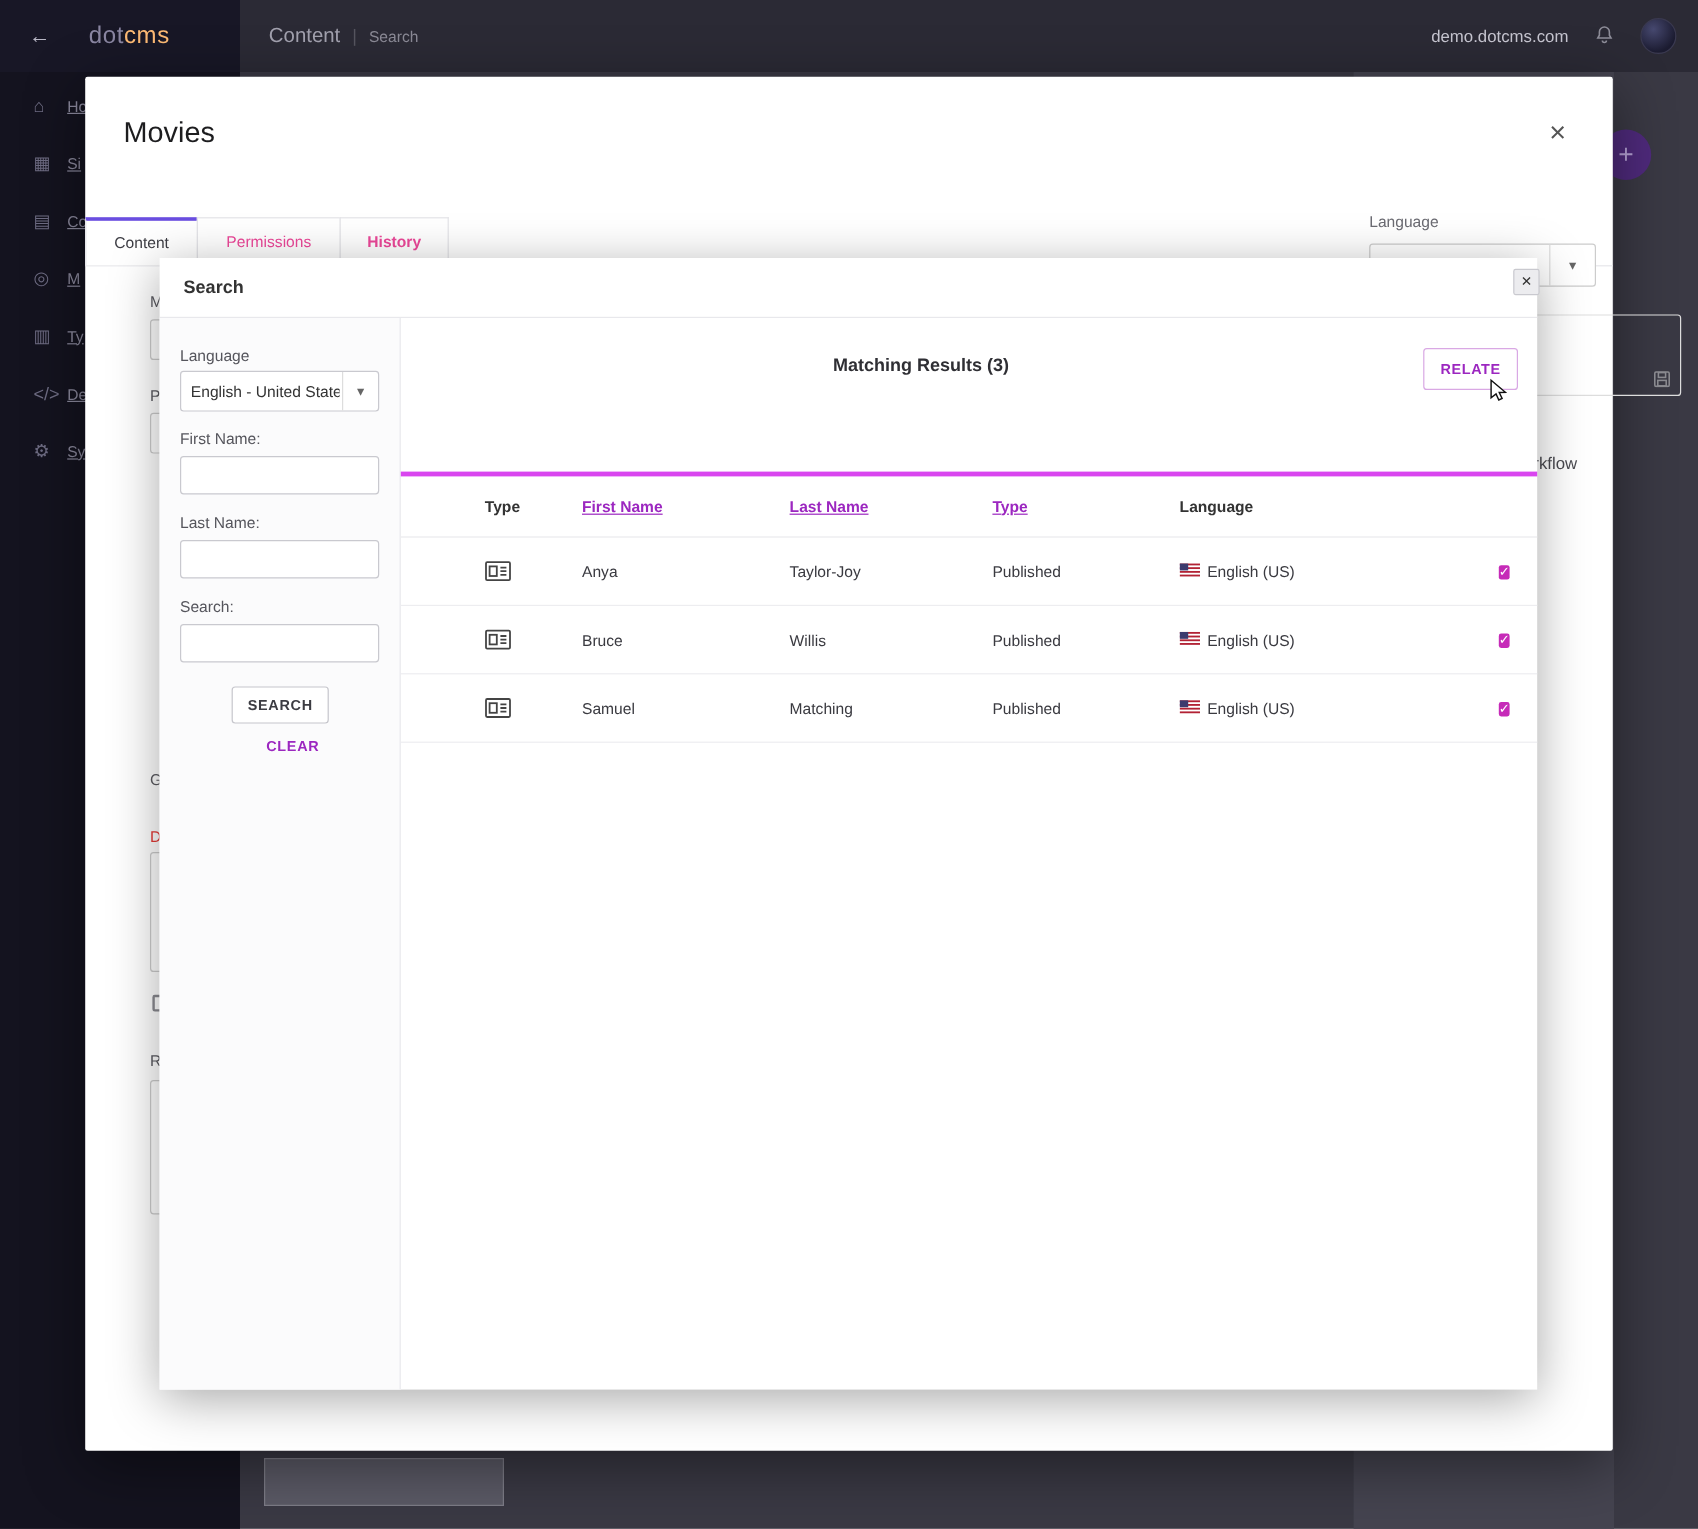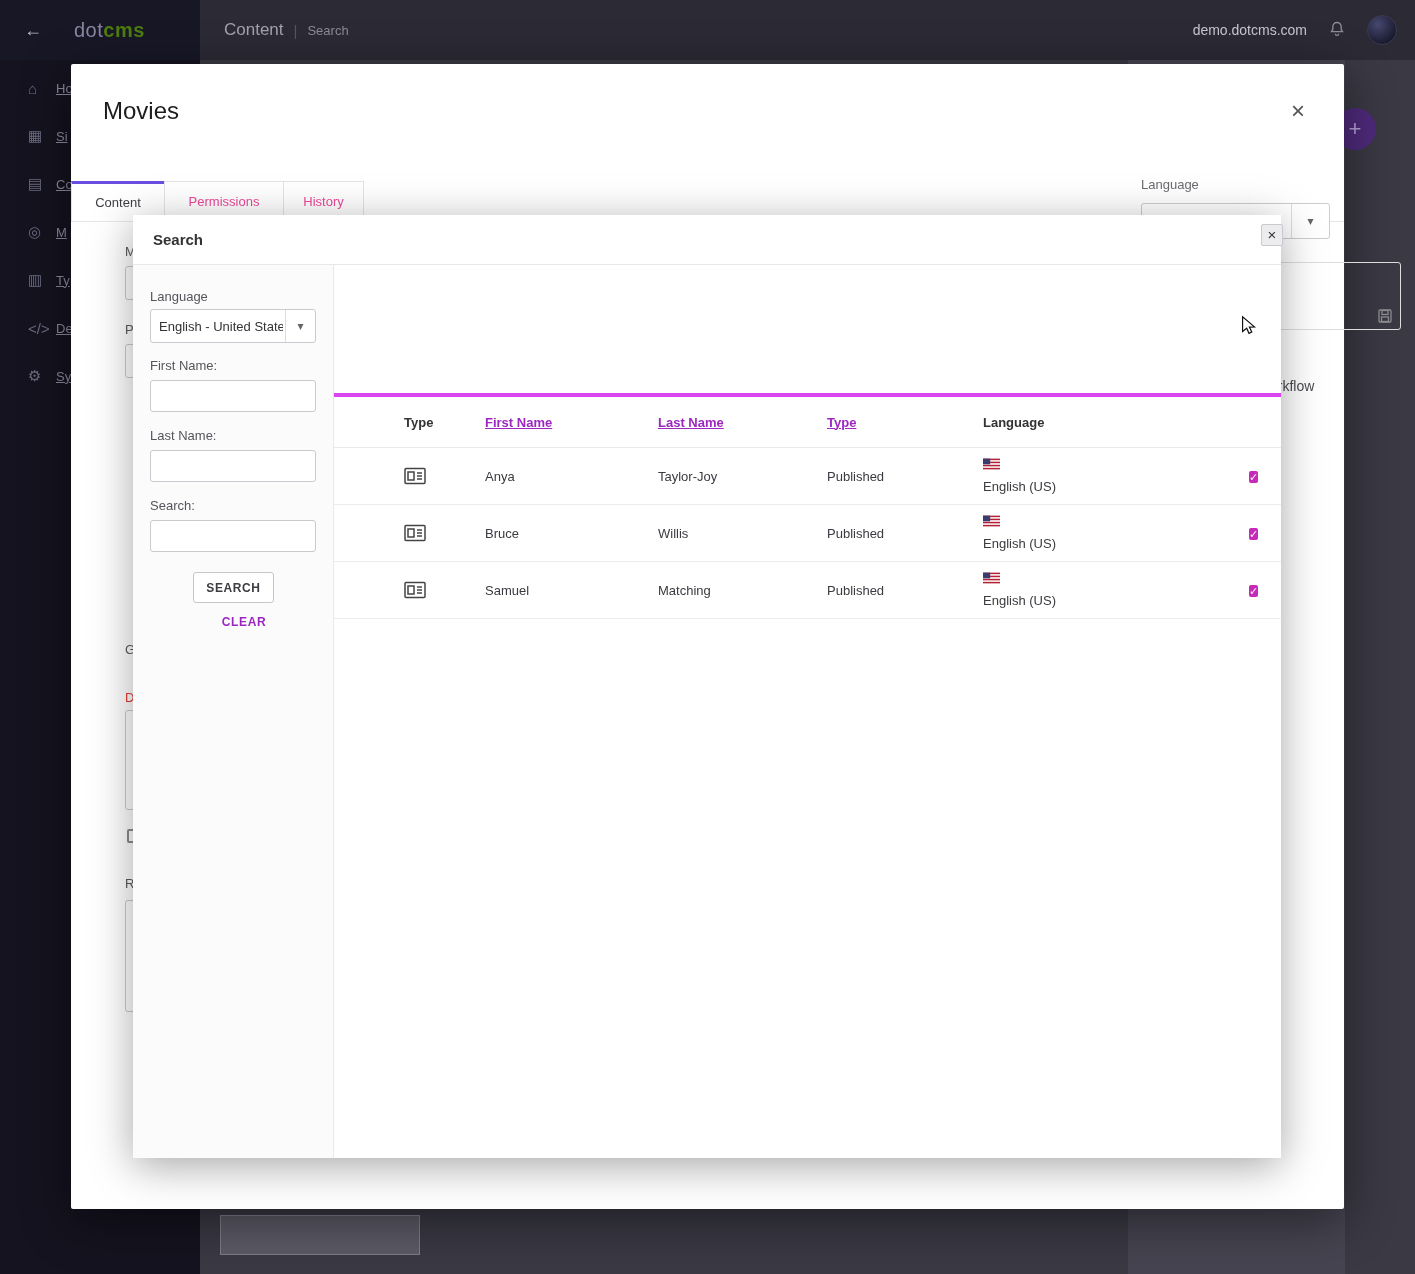--- a/index.html
+++ b/index.html
@@ -8,21 +8,21 @@
     position:relative; overflow:hidden;
     font-family:"Liberation Sans","DejaVu Sans",sans-serif;
     background:#3a3944;
   }
   
   .sidebar { position:absolute; left:0; top:0; width:200px; height:1274px; background:#14131f; z-index:2; }
   .sb-head { height:60px; display:flex; align-items:center; padding-left:24px; background:#181726; }
   .back { color:#b9b8c6; font-size:18px; margin-right:32px; cursor:pointer; }
   .logo { font-size:20px; letter-spacing:.5px; white-space:nowrap; }
   .logo .p1 { color:#8a86a2; font-weight:400; }
-  .logo .p2 { color:#4d7c0f; font-weight:700; }
+  .logo .p2 { color:#fdba74; font-weight:400; }
   .sb-nav { padding-top:4px; }
   .sb-item { height:48px; display:flex; align-items:center; padding-left:28px; color:#8c8a9e; cursor:pointer; }
   .sb-item .glyph { width:28px; font-size:15px; color:#6f6d84; }
   .sb-item .lbl { font-size:13px; white-space:nowrap;text-decoration:underline; }
 
   .topbar { position:absolute; left:200px; top:0; width:1215px; height:60px; background:#2b2a35; z-index:2; display:flex; align-items:center; }
   .crumb { margin-left:24px; font-size:17px; color:#a2a1ae; }
   .crumb-div { margin:0 10px; color:#56555f; font-size:15px; }
   .crumb-sub { font-size:13px; color:#8b8a96; }
   .tb-right { margin-left:auto; display:flex; align-items:center; margin-right:18px; gap:20px; }
@@ -42,21 +42,21 @@
   .modal { position:absolute; left:71px; top:64px; width:1273px; height:1145px; background:#fff;
            border-radius:2px; box-shadow:0 12px 50px rgba(0,0,0,.45); z-index:10; }
   .m-title { position:absolute; left:32px; top:33px; font-size:24px; font-weight:500; color:#1d1d1f; }
   .m-close { position:absolute; left:1214px; top:34px; width:26px; height:26px; font-size:24px; color:#555;
              text-align:center; line-height:26px; cursor:pointer; }
   .m-tabs { position:absolute; left:0; top:117px; height:41px; width:100%; display:flex; border-bottom:1px solid #e7e7ea; }
   .m-tab { border:1px solid #e4e4e8; border-bottom:none; display:flex; align-items:center; justify-content:center;
            font-size:13px; color:#ec4899; background:#fff; cursor:pointer; }
   .m-tab:nth-child(1){ width:94px; }
   .m-tab:nth-child(2){ width:120px; margin-left:-1px; }
-  .m-tab:nth-child(3){ width:81px; margin-left:-1px; }
+  .m-tab:nth-child(3){ width:91px; margin-left:-1px;font-weight:bold; }
   .m-tab.active { border-top:3px solid #6a4ee0; color:#3d3d44; }
 
   .hint { position:absolute; left:54px; font-size:13px; color:#5a5a60; }
   .hint.red { color:#e53935; }
   .edge { position:absolute; left:54px; width:46px; border:1px solid #ccc; border-radius:3px; background:#fff; }
   .m-check { position:absolute; left:56px; top:765px; width:14px; height:14px; border:2px solid #8a8a90; border-radius:2px; }
 
   .m-lang-label { position:absolute; left:1070px; top:113px; font-size:13px; color:#6b6b72; }
   .m-lang-select { position:absolute; left:1070px; top:139px; width:189px; height:36px; border:1px solid #ccc;
                    border-radius:3px; background:#fff; }
@@ -96,21 +96,21 @@
             border-radius:3px; background:#fff; color:#9c27c0; font-size:12px; letter-spacing:.5px; font-weight:700;
             display:flex; align-items:center; justify-content:center; cursor:pointer; }
   .r-table { position:absolute; left:0; top:128px; right:0; }
   .t-row { display:grid; grid-template-columns:81px 173px 169px 156px 266px 40px; padding-left:70px; align-items:center; }
   .t-head { height:55px; border-top:4px solid #d946ef; border-bottom:1px solid #e9e9ed; }
   .t-h { font-size:13px; font-weight:700; color:#333; }
   .t-h.link { color:#9c27c0; text-decoration:underline; cursor:pointer; }
   .t-r { height:57px; border-bottom:1px solid #ededf0; }
   .t-c { font-size:13px; color:#3a3a40; }
   .type-cell { display:flex; }
-  .lang-cell { display:flex; align-items:flex-start; gap:6px;flex-direction:column; }
+  .lang-cell { display:flex; align-items:flex-start; gap:6px; }
   .cbx { width:16px; height:16px; background:#c62ab8; border-radius:2px; color:#fff; font-size:11px;
          line-height:16px; text-align:center; cursor:pointer; }
 
   .cursor-icon { position:absolute; left:1238px; top:315px; z-index:40; pointer-events:none; }
 </style>
 </head>
 <body>
 
 <aside class="sidebar">
   <div class="sb-head">
@@ -224,20 +224,24 @@
     <input class="f-input" style="top: 115px;">
     <span class="f-label" style="top:163px">Last Name:</span>
     <input class="f-input" style="top: 185px;">
     <span class="f-label" style="top:233px">Search:</span>
     <input class="f-input" style="top: 255px;">
     <button class="f-btn">SEARCH</button>
     <span class="f-clear">CLEAR</span>
   </div>
 
   <div class="d-right">
+    <div class="r-bar">
+      <span class="r-title">Matching Results (3)</span>
+      <button class="relate">RELATE</button>
+    </div>
 
     <div class="r-table">
       <div class="t-row t-head">
         <div class="t-h">Type</div>
         <div class="t-h link">First Name</div>
         <div class="t-h link">Last Name</div>
         <div class="t-h link">Type</div>
         <div class="t-h">Language</div>
         <div></div>
       </div>

